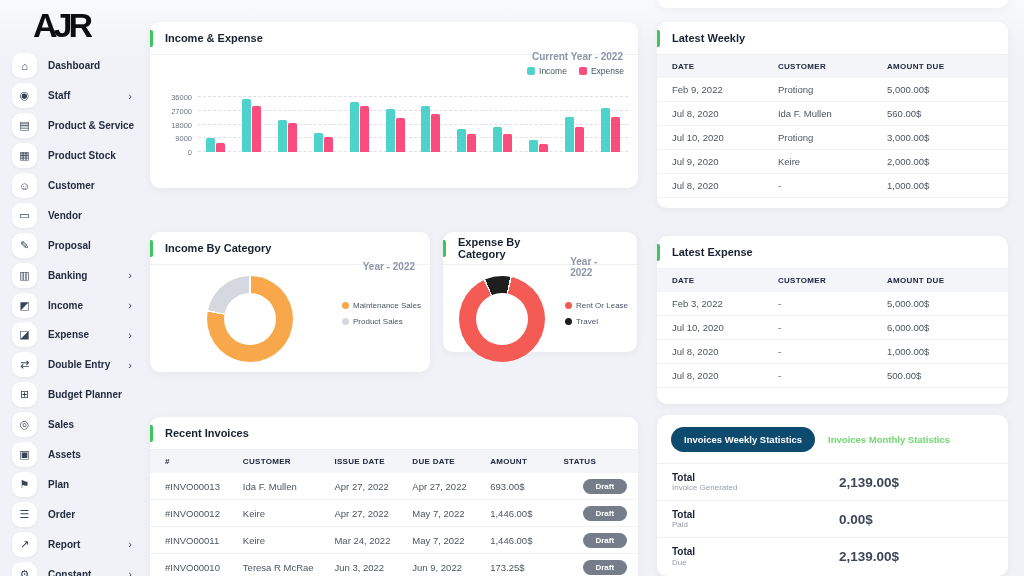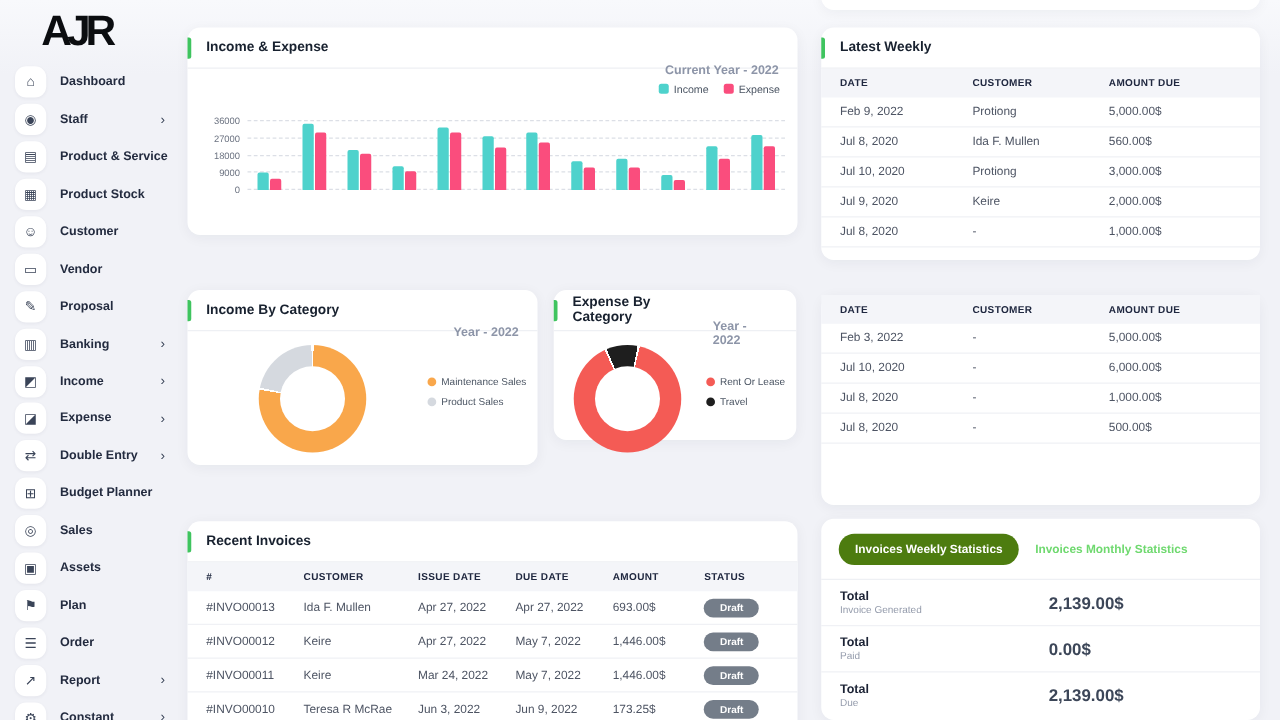--- a/index.html
+++ b/index.html
@@ -70,22 +70,22 @@
   .t-head { display:grid; padding:7px 15px; background:#f4f5f9;
             font-size:8px; font-weight:700; color:#202840; letter-spacing:.3px; }
   .t-row  { display:grid; padding:0 15px; align-items:center;
             border-bottom:1px solid #f0f1f5; font-size:9.5px; color:#4d5463; }
   .grid-6 { grid-template-columns:17% 20% 17% 17% 16% 13%; }
   .grid-3 { grid-template-columns:33% 34% 33%; }
 
   #card-invoices { left:0; top:417px; width:488px; height:200px; }
   #card-invoices .t-row { height:27px; }
   .status-pill { display:inline-block; background:#747d89; color:#fff; font-size:8px;
-                 font-weight:600; padding:3px 0; width:44px; text-align:center;
-                 border-radius:10px; cursor:pointer; }
+                 font-weight:600; padding:3px 12px; width:44px; 
+                 border-radius:10px; cursor:pointer;margin-left:20px; }
 
   #card-latest-income  { left:0; top:22px;  width:351px; height:186px; }
   #card-latest-expense { left:0; top:236px; width:351px; height:168px; }
   .mini-table .t-row { height:24px; }
 
   
   #card-stats { left:0; top:415px; width:351px; height:161px; }
   .stats-tabs { height:49px; display:flex; align-items:center; gap:13px; padding:0 14px;
                 border-bottom:1px solid #eef0f4; }
   .tab-active { border:none; color:#fff; font-size:9.5px; font-weight:600;
@@ -404,20 +404,25 @@
           </div>
           <div class="t-row grid-3">
             <span>Jul 8, 2020</span>
             <span>-</span>
             <span>1,000.00$</span>
           </div>
         </div>
     </div>
 
     <div class="card mini-table" id="card-latest-expense">
+      <div class="card-header">
+        <span class="accent-bar" style="background: rgb(63, 196, 95);"></span>
+        <span class="card-title">Latest Expense</span>
+        <span></span>
+      </div>
       <div class="t-head grid-3" id="le-thead">
           <span>DATE</span>
           <span>CUSTOMER</span>
           <span>AMOUNT DUE</span>
         </div>
       <div id="le-tbody">
           <div class="t-row grid-3">
             <span>Feb 3, 2022</span>
             <span>-</span>
             <span>5,000.00$</span>
@@ -435,21 +440,21 @@
           <div class="t-row grid-3">
             <span>Jul 8, 2020</span>
             <span>-</span>
             <span>500.00$</span>
           </div>
         </div>
     </div>
 
     <div class="card" id="card-stats">
       <div class="stats-tabs">
-        <button class="tab-active" style="background: #4d7c0f;">Invoices Weekly Statistics</button>
+        <button class="tab-active" style="background: #0c4a6e;">Invoices Weekly Statistics</button>
         <span class="tab-link" style="color: rgb(111, 217, 111);">Invoices Monthly Statistics</span>
       </div>
       <div id="stats-rows">
           <div class="stat-row">
             <div class="stat-labels">
               <div class="stat-title">Total</div>
               <div class="stat-sub">Invoice Generated</div>
             </div>
             <div class="stat-value">2,139.00$</div>
           </div>

